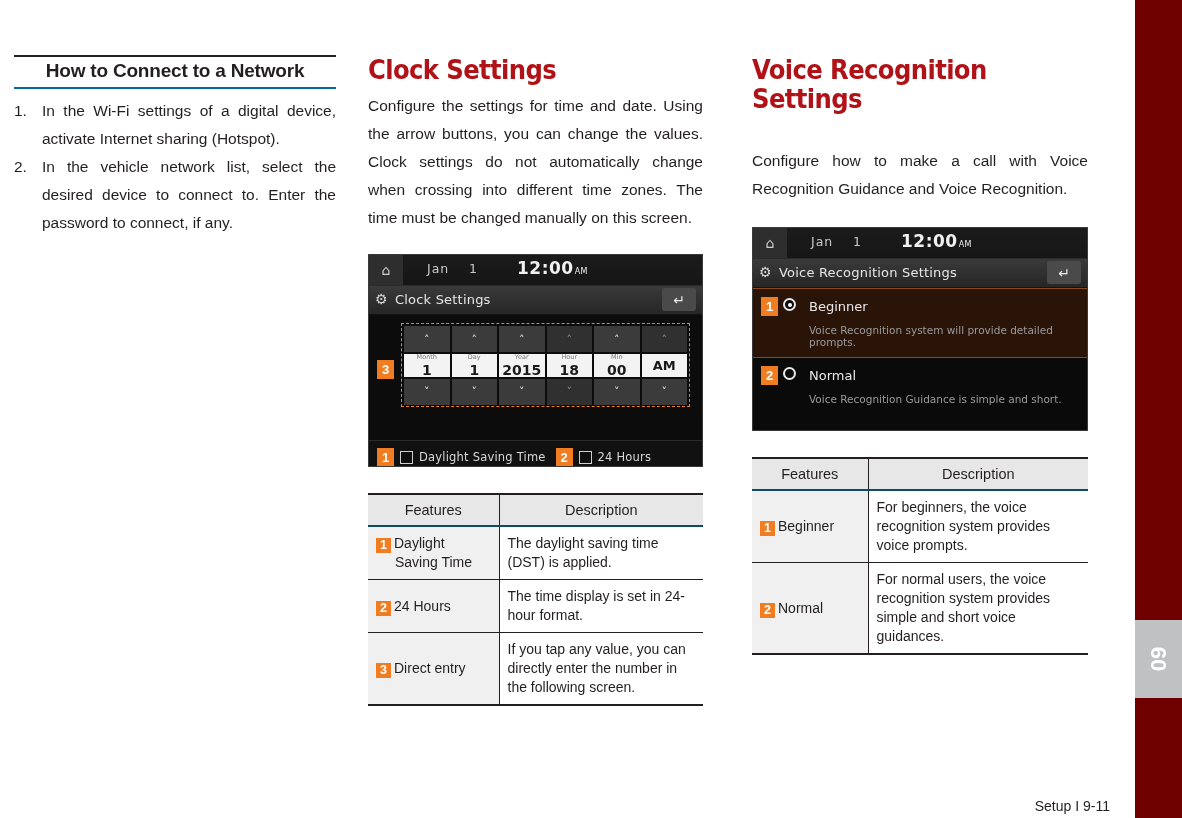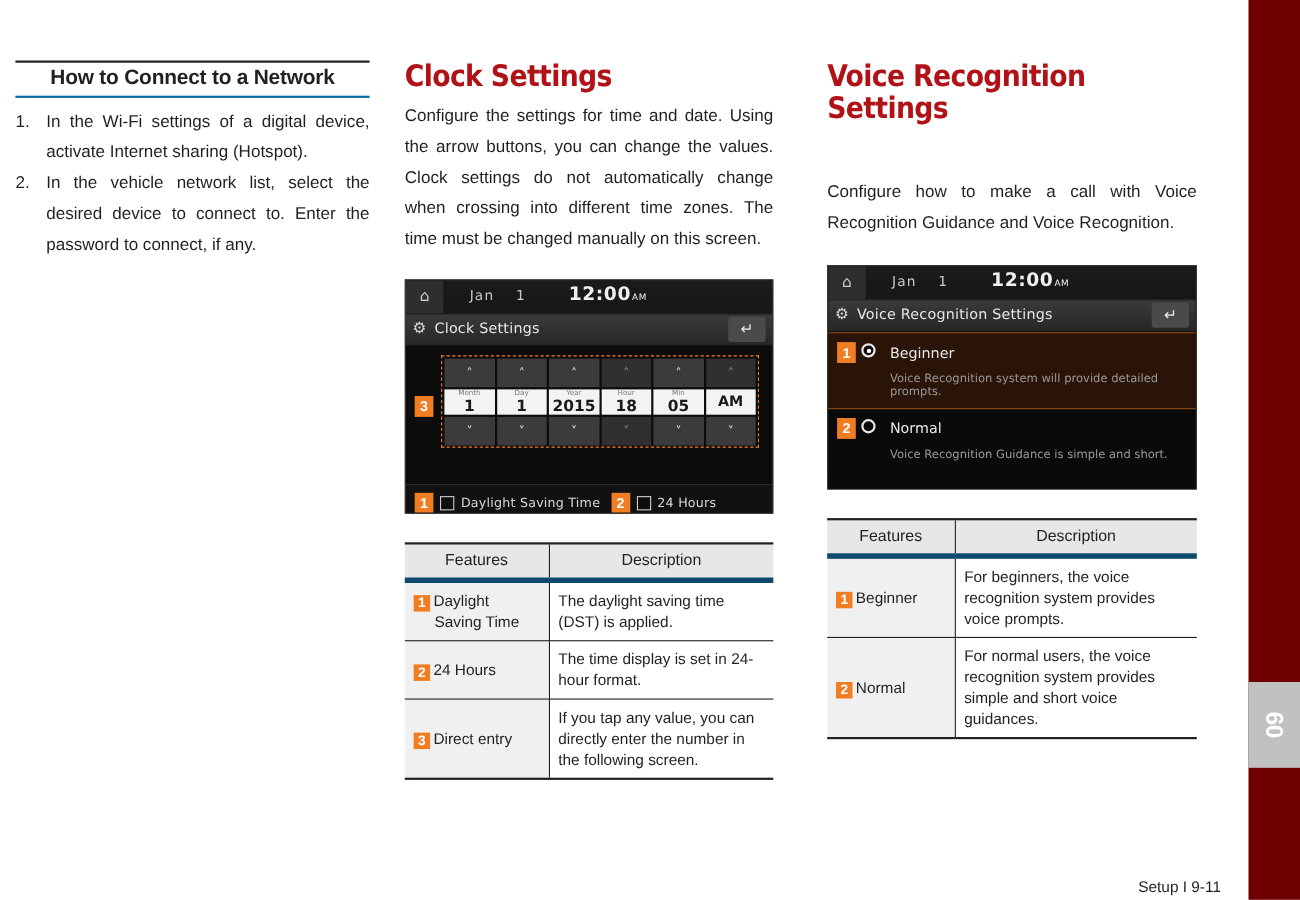--- a/index.html
+++ b/index.html
@@ -352,21 +352,21 @@
     font-size: 14px;
     margin-top: 26px;
   }
   table.feat thead th {
     background: #e7e7e7;
     font-weight: normal;
     font-size: 14.5px;
     padding: 7px 4px;
     text-align: center;
     border-top: 2px solid #231f20;
-    border-bottom: 5px solid #0c4a6e;
+    border-bottom: 2px solid #0c4a6e;
   }
   table.feat thead th.c1 { border-right: 1px solid #231f20; }
   table.feat tbody td {
     border-bottom: 1px solid #231f20;
     padding: 7px 8px;
     vertical-align: middle;
     line-height: 19px;
   }
   table.feat tbody tr:last-child td { border-bottom: 2px solid #231f20; }
   table.feat td.c1 {
@@ -480,21 +480,21 @@
                 <span class="lbl">Hour</span>
                 <span class="val">18</span>
               </div>
               <div class="spin-btn dim">˅</div>
             </div>
 
             <div class="spin-col">
               <div class="spin-btn">˄</div>
               <div class="spin-val">
                 <span class="lbl">Min</span>
-                <span class="val">05</span>
+                <span class="val">00</span>
               </div>
               <div class="spin-btn">˅</div>
             </div>
 
             <div class="spin-col">
               <div class="spin-btn dim">˄</div>
               <div class="spin-val ampm-cell">
                 <span class="val">AM</span>
               </div>
               <div class="spin-btn">˅</div>
@@ -547,21 +547,21 @@
         </tr>
       </tbody>
     </table>
   </div>
 
   <div class="column" id="col-right">
     <div class="red-heading">
       <span>Voice Recognition</span><br>
       <span>Settings</span>
     </div>
-    <p class="body-text" style="margin-top:48px;">Configure how to make a call with Voice Recognition Guidance and Voice Recognition.</p>
+    <p class="body-text" style="margin-top:34px;">Configure how to make a call with Voice Recognition Guidance and Voice Recognition.</p>
 
     <div class="device" id="vr-device" style="margin-top:24px;height:202px;">
       <div class="dev-status">
         <div class="dev-home">⌂</div>
         <div class="dev-date">Jan</div>
         <div class="dev-day">1</div>
         <div class="dev-clock"><span>12:00</span><span class="ampm">AM</span></div>
       </div>
       <div class="dev-title">
         <span class="gear">⚙</span>

